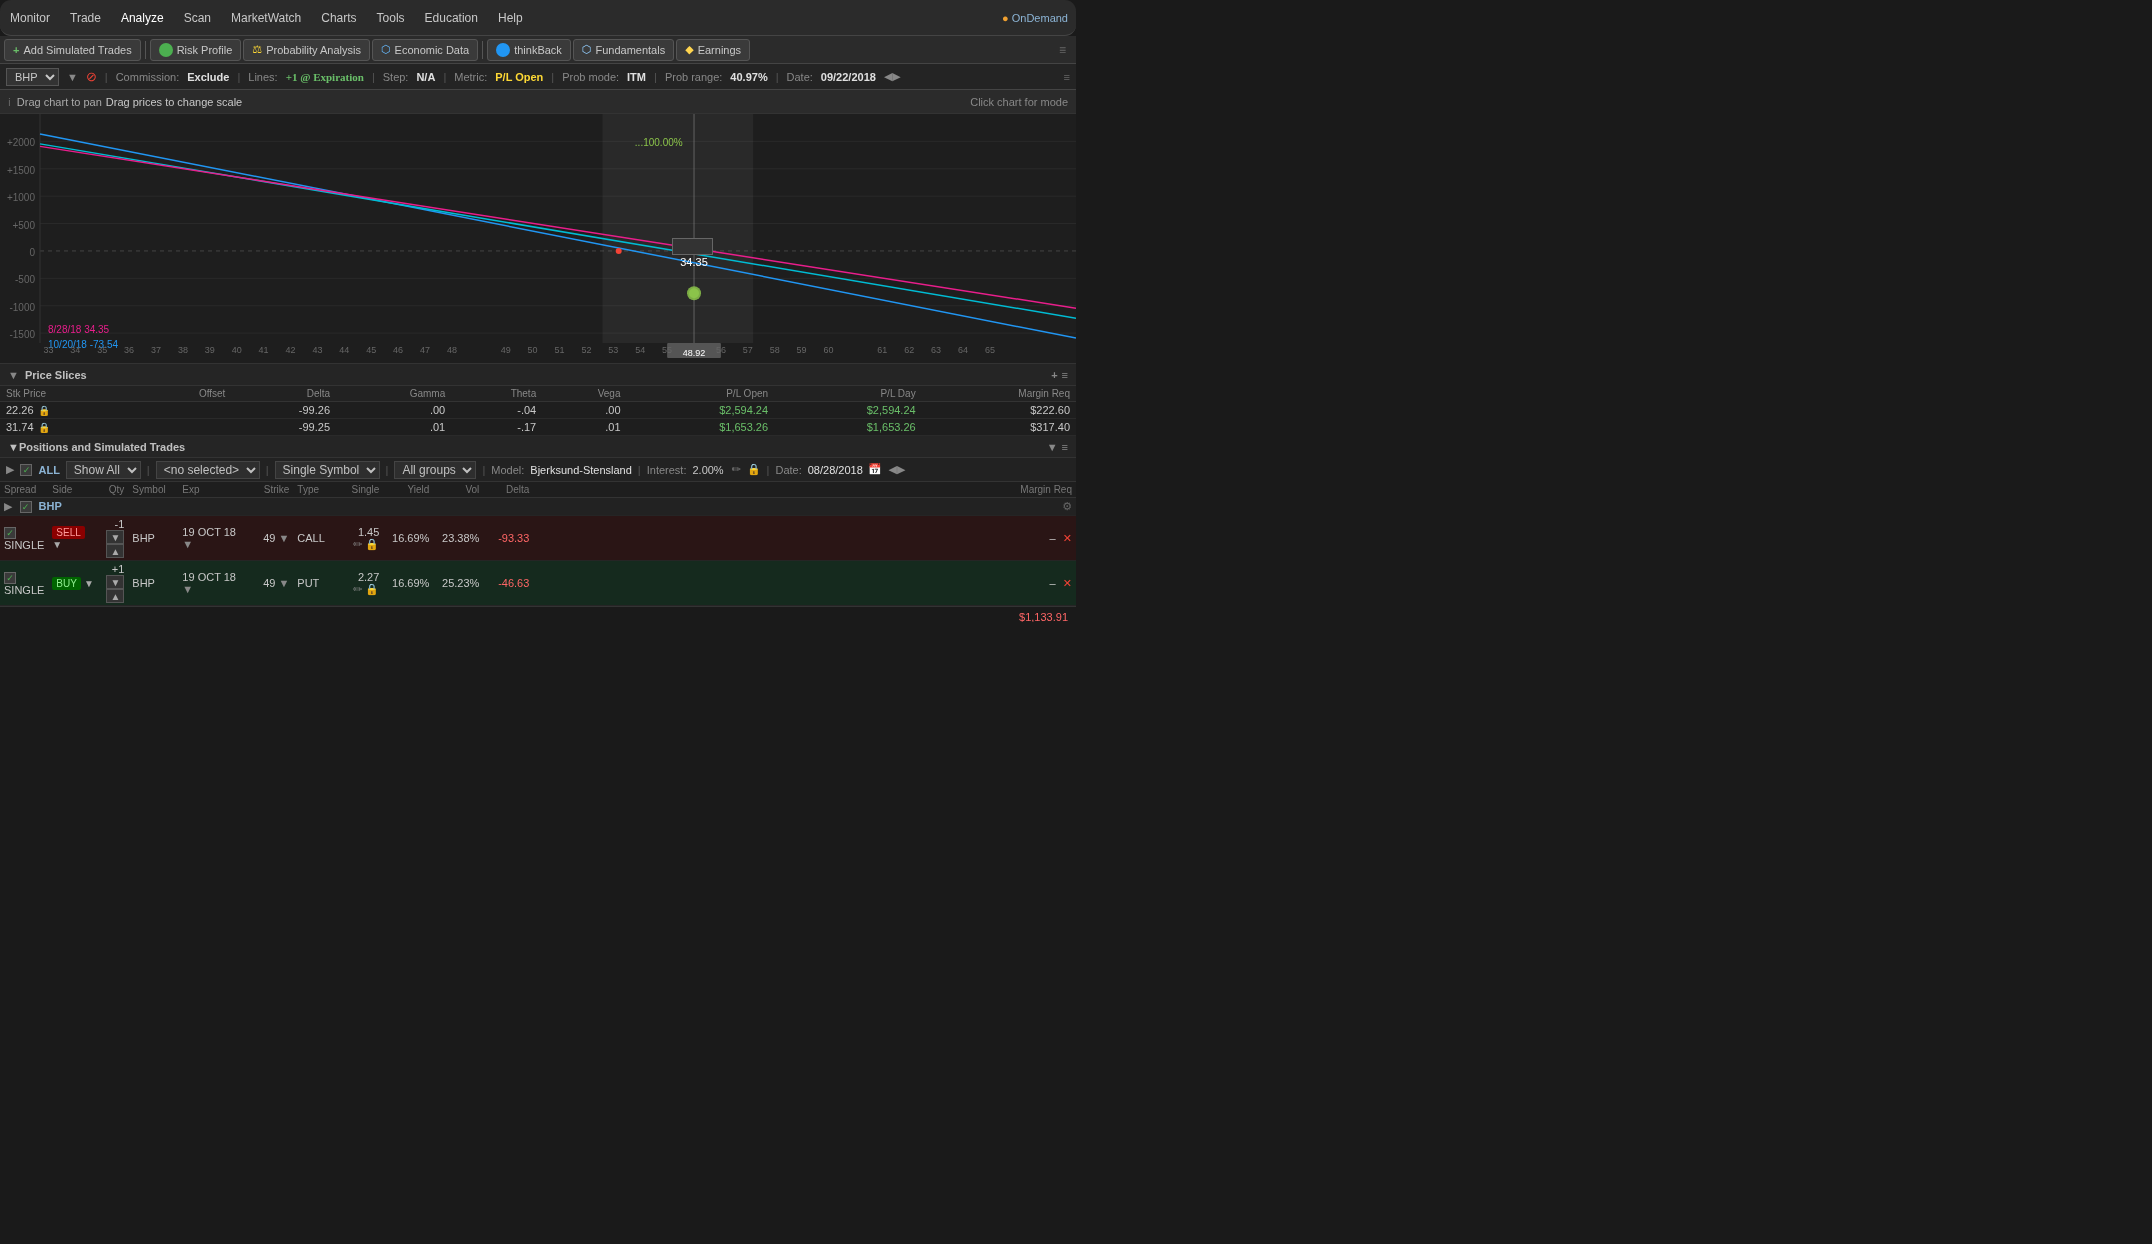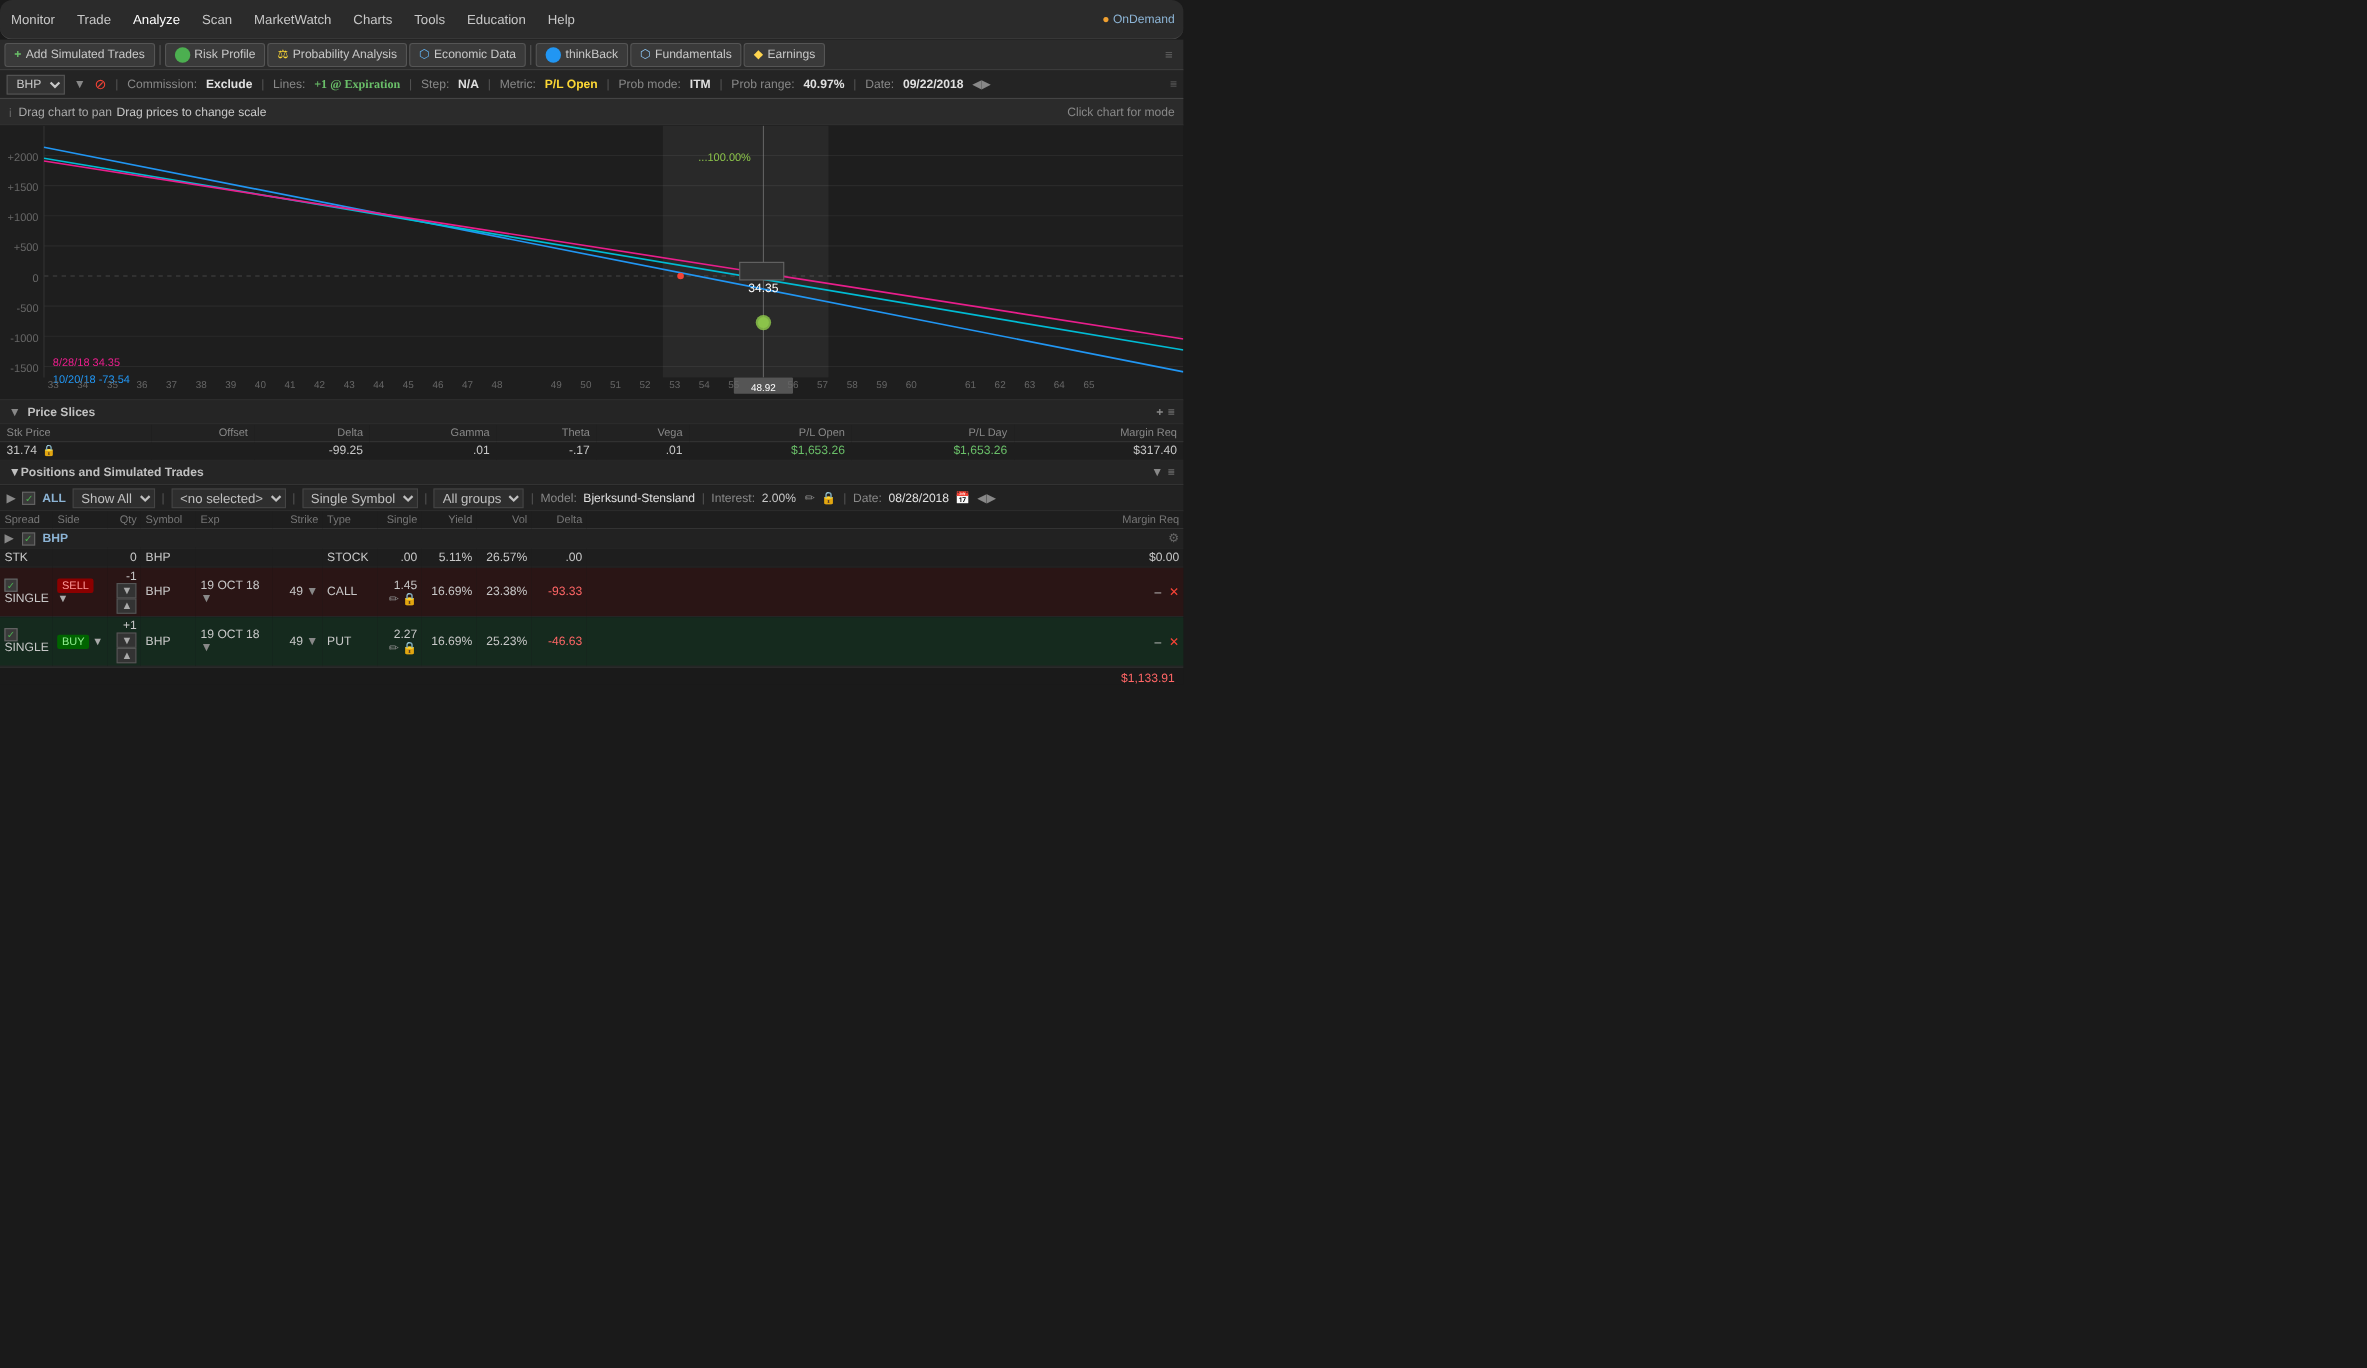--- a/index.html
+++ b/index.html
@@ -481,20 +481,31 @@
         <th>Gamma</th>
         <th>Theta</th>
         <th>Vega</th>
         <th>P/L Open</th>
         <th>P/L Day</th>
         <th>Margin Req</th>
       </tr>
     </thead>
     <tbody>
       <tr>
+        <td>22.26 <span class="lock-icon">🔒</span></td>
+        <td></td>
+        <td>-99.26</td>
+        <td>.00</td>
+        <td>-.04</td>
+        <td>.00</td>
+        <td style="color:#6abf69;">$2,594.24</td>
+        <td style="color:#6abf69;">$2,594.24</td>
+        <td>$222.60</td>
+      </tr>
+      <tr>
         <td>31.74 <span class="lock-icon">🔒</span></td>
         <td></td>
         <td>-99.25</td>
         <td>.01</td>
         <td>-.17</td>
         <td>.01</td>
         <td style="color:#6abf69;">$1,653.26</td>
         <td style="color:#6abf69;">$1,653.26</td>
         <td>$317.40</td>
       </tr>
@@ -565,34 +576,20 @@
 
       <tr style="background:#222;">
         <td colspan="12" style="padding:2px 4px;">
           <span style="cursor:pointer;color:#888;">▶</span>
           <span class="checkbox checked" style="display:inline-flex;margin:0 4px;"></span>
           <span style="color:#8cb4d5;font-weight:bold;">BHP</span>
           <span style="margin-left:auto;float:right;color:#666;cursor:pointer;">⚙</span>
         </td>
       </tr>
 
-      <tr class="stock-row">
-        <td>STK</td>
-        <td></td>
-        <td class="right">0</td>
-        <td>BHP</td>
-        <td></td>
-        <td class="right"></td>
-        <td>STOCK</td>
-        <td class="right">.00</td>
-        <td class="right">5.11%</td>
-        <td class="right">26.57%</td>
-        <td class="right">.00</td>
-        <td class="right">$0.00</td>
-      </tr>
 
       <tr class="sell-row">
         <td>
           <div class="checkbox checked" style="display:inline-flex;margin-right:2px;"></div>
           SINGLE
         </td>
         <td>
           <span class="sell-tag">SELL</span>
           <span class="arrow-down">▼</span>
         </td>

